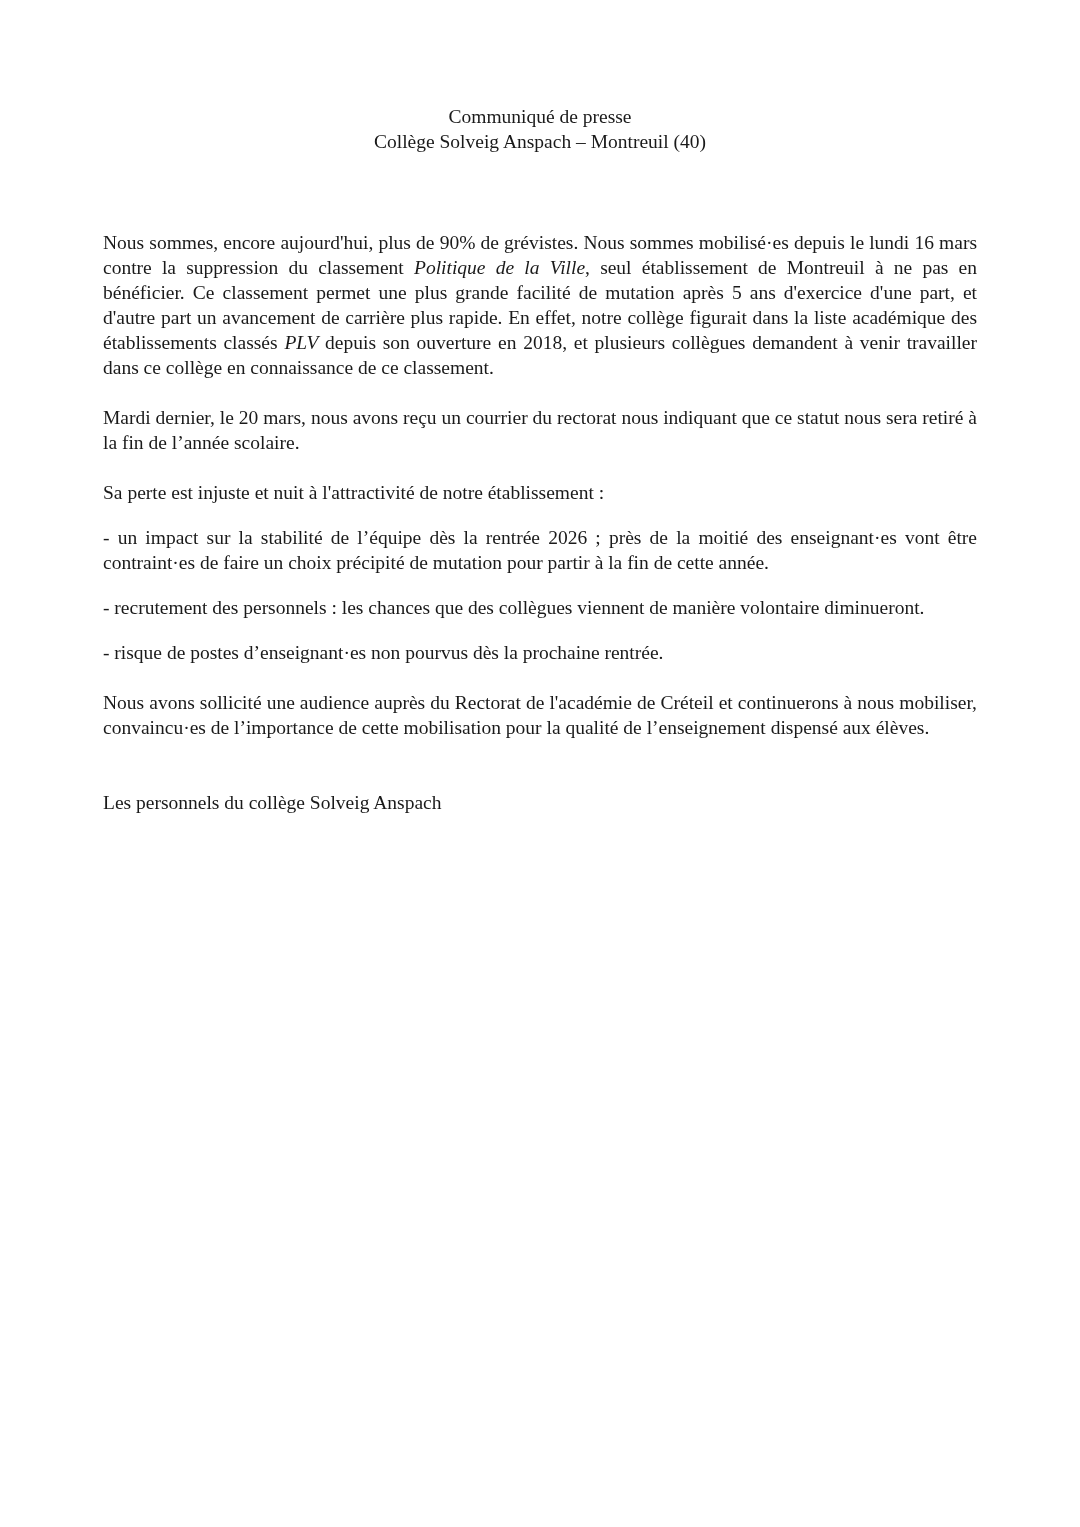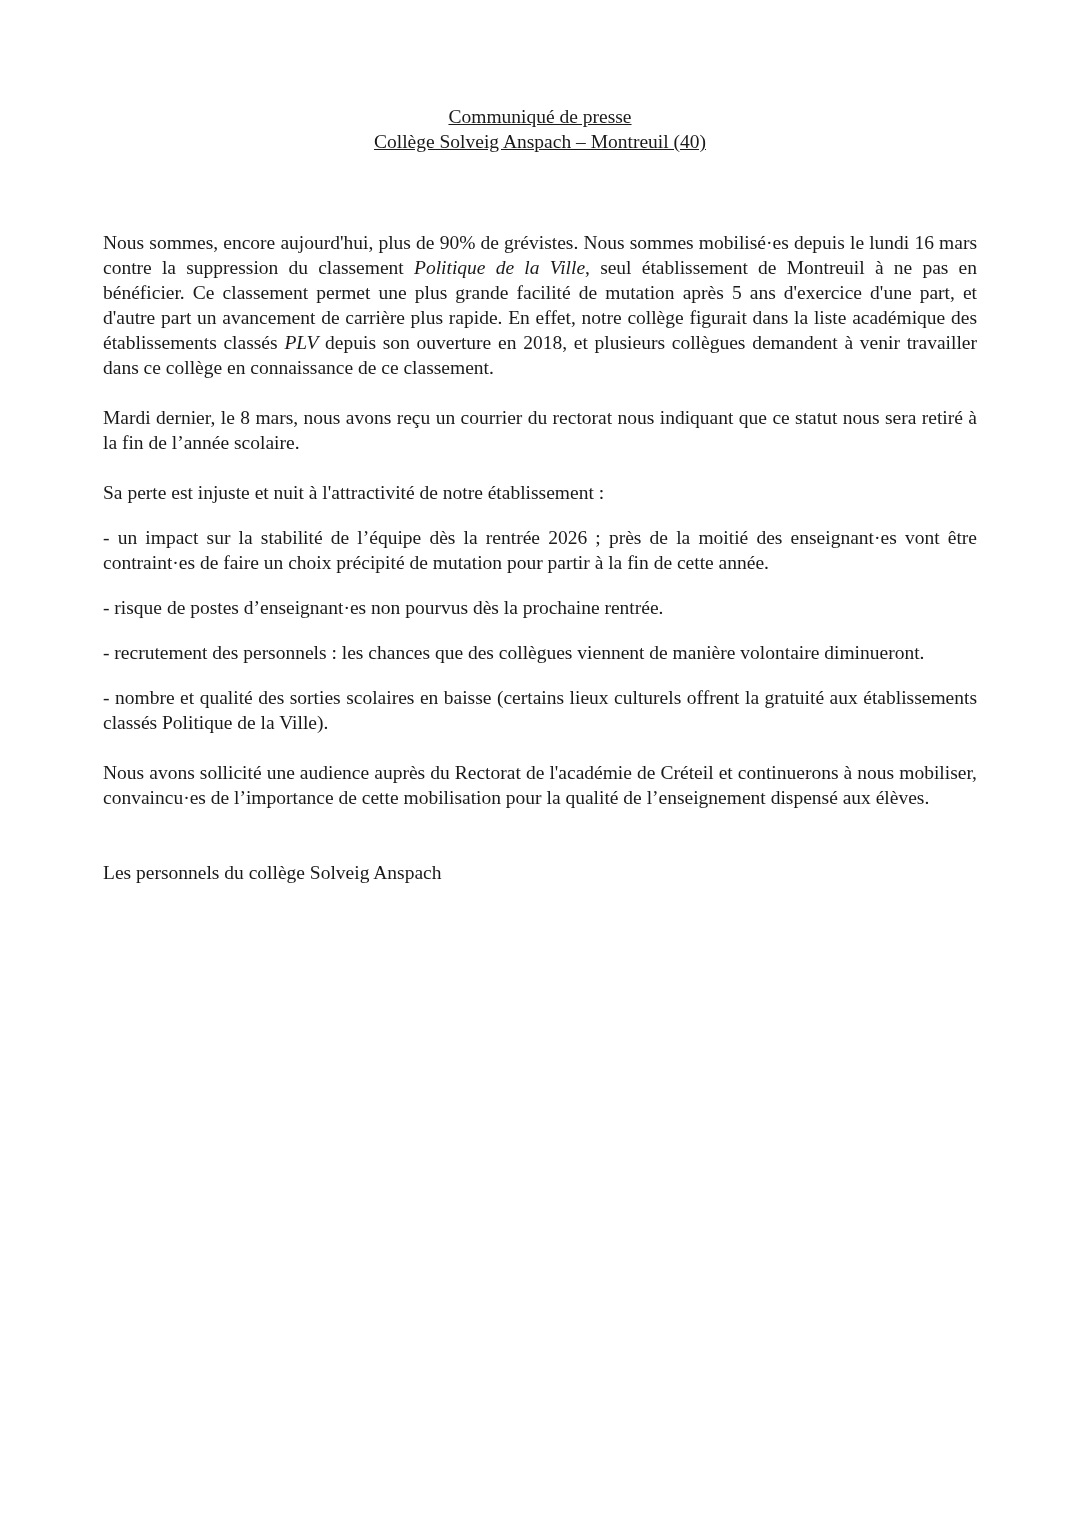--- a/index.html
+++ b/index.html
@@ -19,21 +19,20 @@
     }
     .page {
       position: absolute;
       left: 103px;
       top: 104px;
       width: 874px;
     }
     .header {
       text-align: center;
       margin: 0;
-      text-decoration: underline;
     }
     .header div {
       line-height: 25px;
     }
     .body-text {
       margin-top: 76px;
     }
     p {
       margin: 0 0 25px 0;
       text-align: justify;
@@ -63,27 +62,26 @@
 
 <div class="page">
   <div class="header">
     <div>Communiqué de presse</div>
     <div>Collège Solveig Anspach – Montreuil (40)</div>
   </div>
 
   <div class="body-text">
     <p><span>Nous sommes, encore aujourd'hui, plus de 90% de grévistes. Nous sommes mobilisé·es depuis le lundi 16 mars contre la suppression du classement </span><em>Politique de la Ville</em><span>, seul établissement de Montreuil à ne pas en bénéficier. Ce classement permet une plus grande facilité de mutation après 5 ans d'exercice d'une part, et d'autre part un avancement de carrière plus rapide. En effet, notre collège figurait dans la liste académique des établissements classés </span><em>PLV</em><span> depuis son ouverture en 2018, et plusieurs collègues demandent à venir travailler dans ce collège en connaissance de ce classement.</span></p>
 
-    <p>Mardi dernier, le 8 mars, nous avons reçu un courrier du rectorat nous indiquant que ce statut nous sera retiré à la fin de l’année scolaire.</p>
+    <p>Mardi dernier, le 20 mars, nous avons reçu un courrier du rectorat nous indiquant que ce statut nous sera retiré à la fin de l’année scolaire.</p>
 
     <p class="list-intro">Sa perte est injuste et nuit à l'attractivité de notre établissement :</p>
     <ul class="bullets">
       <li>- un impact sur la stabilité de l’équipe dès la rentrée 2026 ; près de la moitié des enseignant·es vont être contraint·es de faire un choix précipité de mutation pour partir à la fin de cette année.</li>
+      <li>- recrutement des personnels : les chances que des collègues viennent de manière volontaire diminueront.</li>
       <li>- risque de postes d’enseignant·es non pourvus dès la prochaine rentrée.</li>
-      <li>- recrutement des personnels : les chances que des collègues viennent de manière volontaire diminueront.</li>
-      <li>- nombre et qualité des sorties scolaires en baisse (certains lieux culturels offrent la gratuité aux établissements classés Politique de la Ville).</li>
     </ul>
 
     <p>Nous avons sollicité une audience auprès du Rectorat de l'académie de Créteil et continuerons à nous mobiliser, convaincu·es de l’importance de cette mobilisation pour la qualité de l’enseignement dispensé aux élèves.</p>
 
     <p class="signature">Les personnels du collège Solveig Anspach</p>
   </div>
 </div>
 
 </body></html>

